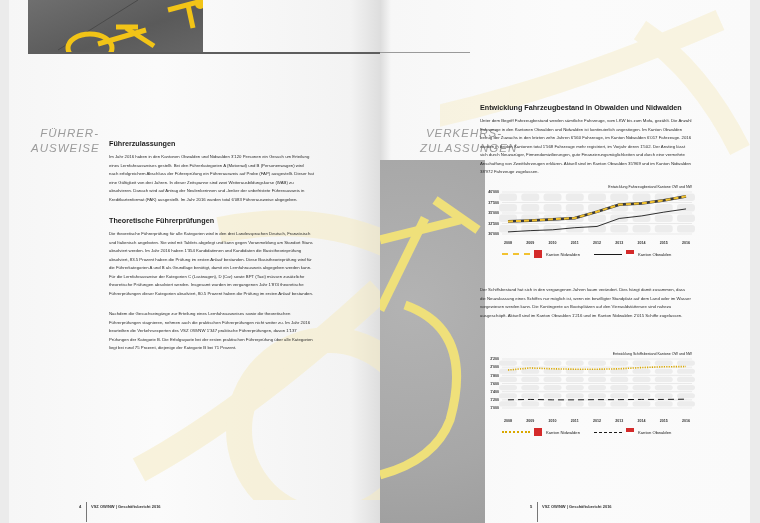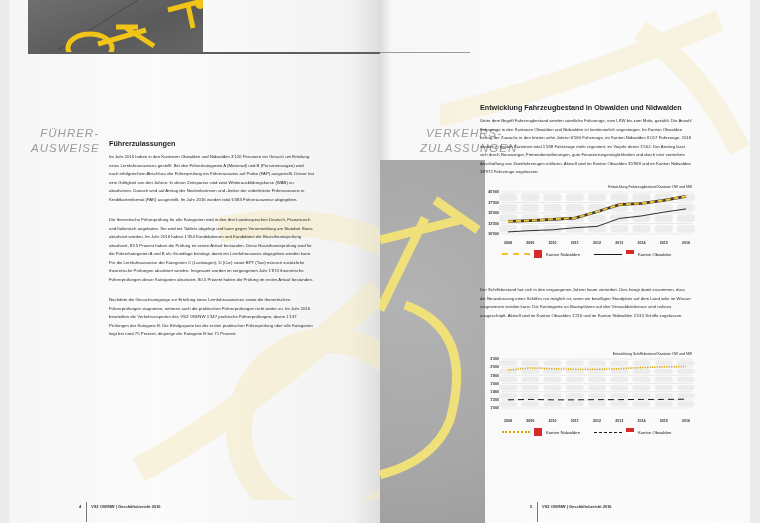--- a/index.html
+++ b/index.html
@@ -59,20 +59,21 @@
     <div>FÜHRER-</div>
     <div>AUSWEISE</div>
   </div>
 
   <div class="col" style="left:100px;top:103px;width:205px;margin-top:36px;">
     <div>
       <div class="h2">Führerzulassungen</div>
       <div class="p">Im Jahr 2016 haben in den Kantonen Obwalden und Nidwalden 3'120 Personen ein Gesuch um Erteilung eines Lernfahrausweises gestellt. Bei den Führerkategorien A (Motorrad) und B (Personenwagen) wird nach erfolgreichem Abschluss der Führerprüfung ein Führerausweis auf Probe (FAP) ausgestellt. Dieser hat eine Gültigkeit von drei Jahren. In dieser Zeitspanne sind zwei Weiterausbildungskurse (WAB) zu absolvieren. Danach wird auf Antrag der Neulenkerinnen und -lenker der unbefristete Führerausweis in Kreditkartenformat (FAK) ausgestellt. Im Jahr 2016 wurden total 6'083 Führerausweise abgegeben.</div>
     </div>
     <div>
+      <div class="h2">Theoretische Führerprüfungen</div>
       <div class="p">Die theoretische Führerprüfung für alle Kategorien wird in den drei Landessprachen Deutsch, Französisch und Italienisch angeboten. Sie wird mit Tablets abgelegt und kann gegen Voranmeldung am Standort Stans absolviert werden. Im Jahr 2016 haben 1'354 Kandidatinnen und Kandidaten die Basistheorieprüfung absolviert, 83.5 Prozent haben die Prüfung im ersten Anlauf bestanden. Diese Basistheorieprüfung wird für die Führerkategorien A und B als Grundlage benötigt, damit ein Lernfahrausweis abgegeben werden kann. Für die Lernfahrausweise der Kategorien C (Lastwagen), D (Car) sowie BPT (Taxi) müssen zusätzliche theoretische Prüfungen absolviert werden. Insgesamt wurden im vergangenen Jahr 1'874 theoretische Führerprüfungen dieser Kategorien absolviert, 80.5 Prozent haben die Prüfung im ersten Anlauf bestanden.</div>
     </div>
     <div>
       <div class="p">Nachdem die Gesuchseingänge zur Erteilung eines Lernfahrausweises sowie die theoretischen Führerprüfungen stagnieren, nehmen auch die praktischen Führerprüfungen nicht weiter zu. Im Jahr 2016 beurteilten die Verkehrsexperten des VSZ OW/NW 1'347 praktische Führerprüfungen, davon 1'137 Prüfungen der Kategorie B. Die Erfolgsquote bei der ersten praktischen Führerprüfung über alle Kategorien liegt bei rund 75 Prozent, diejenige der Kategorie B bei 71 Prozent.</div>
     </div>
   </div>
 
   <div class="footer" style="left:70px;">
     <span class="num">4</span>
     <span class="bar"></span>

